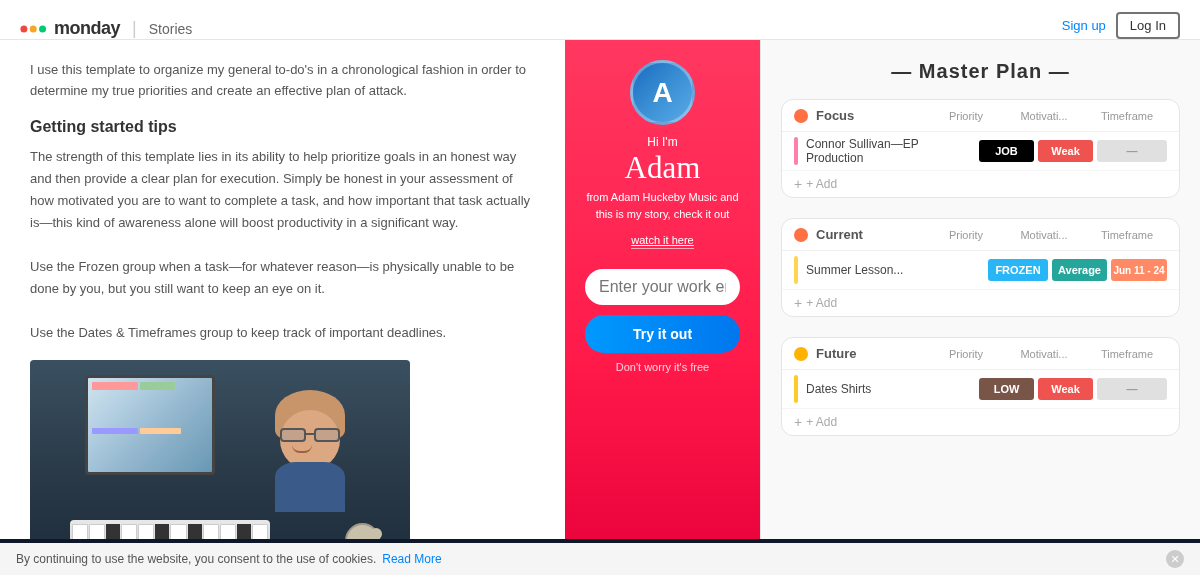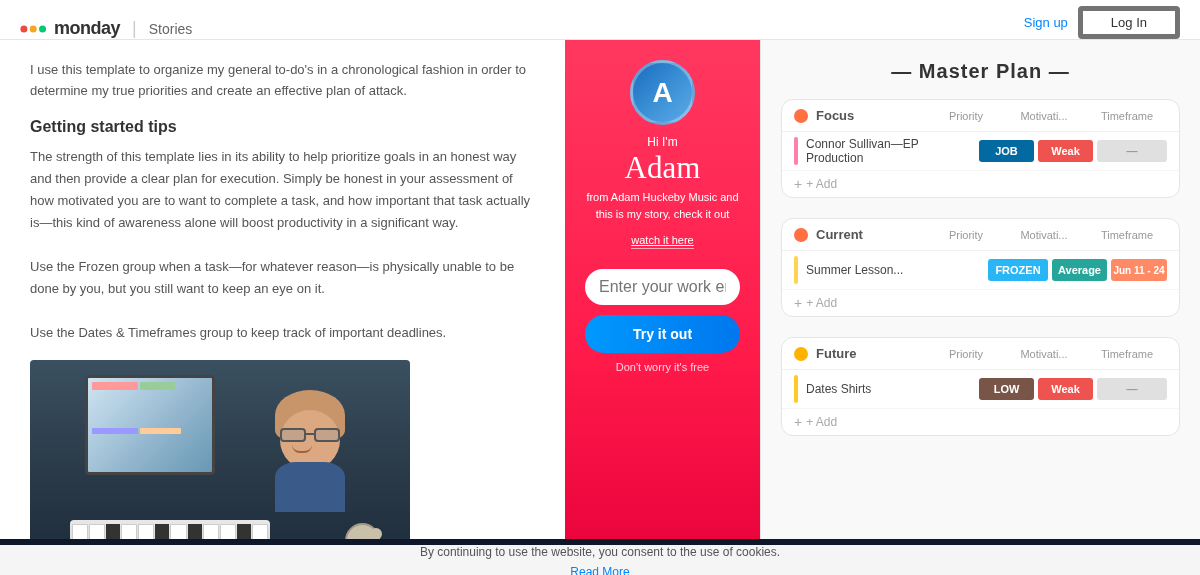--- a/index.html
+++ b/index.html
@@ -12,21 +12,21 @@
       background: #fff; position: fixed; top: 0; left: 0; right: 0; z-index: 100;
     }
     #header-left { display: flex; align-items: center; gap: 8px; }
     .monday-logo { display: flex; align-items: center; gap: 6px; }
     .logo-icon { width: 28px; height: 16px; }
     .logo-text { font-size: 18px; font-weight: 700; color: #333; letter-spacing: -0.5px; }
     .logo-divider { color: #ccc; margin: 0 4px; font-size: 18px; }
     .stories-label { font-size: 14px; color: #666; }
     #header-right { display: flex; align-items: center; gap: 10px; }
     .btn-signup { font-size: 13px; color: #0085ff; background: none; border: none; cursor: pointer; }
-    .btn-login { font-size: 13px; color: #333; background: none; border: 5px solid #737373; border-radius: 4px; padding: 4px 28px; cursor: pointer; }
+    .btn-login { font-size: 13px; color: #333; background: none; border: 2px solid #737373; border-radius: 4px; padding: 4px 12px; cursor: pointer; }
 
     
     #main { display: flex; margin-top: 40px; height: 535px; }
 
     
     #left-panel { width: 565px; padding: 20px 30px; overflow-y: auto; flex-shrink: 0; }
     #left-panel p.intro { font-size: 13px; color: #555; line-height: 1.6; margin-bottom: 16px; }
     .section-title { font-size: 16px; font-weight: 600; color: #333; margin-bottom: 10px; }
     .section-body { font-size: 13px; color: #555; line-height: 1.7; }
     .photo-container { margin-top: 16px; border-radius: 4px; overflow: hidden; width: 380px; height: 220px; background: #ddd; position: relative; }
@@ -73,21 +73,21 @@
     .section-name { font-size: 13px; font-weight: 600; color: #555; flex: 1; }
     .col-h { width: 70px; font-size: 11px; color: #999; text-align: center; flex-shrink: 0; }
     .col-h-wide { width: 80px; font-size: 11px; color: #999; text-align: center; flex-shrink: 0; }
     .board-row { display: flex; align-items: center; padding: 5px 12px; border-bottom: 1px solid #f5f5f5; gap: 4px; position: relative; }
     .row-color-bar { width: 4px; height: 28px; border-radius: 2px; flex-shrink: 0; margin-right: 4px; }
     .row-color-bar.pink { background: #ff80ab; }
     .row-color-bar.yellow { background: #ffd54f; }
     .row-color-bar.gold { background: #ffca28; }
     .row-name { flex: 1; font-size: 12px; color: #444; }
     .tag { height: 22px; border-radius: 3px; display: flex; align-items: center; justify-content: center; font-size: 11px; font-weight: 600; color: #fff; flex-shrink: 0; }
-    .tag-job { background: #0369a1; width: 55px; }
+    .tag-job { background: #000000; width: 55px; }
     .tag-frozen { background: #29b6f6; width: 60px; }
     .tag-low { background: #795548; width: 55px; }
     .tag-weak { background: #ef5350; width: 55px; }
     .tag-average { background: #26a69a; width: 55px; }
     .tag-gray { background: #e0e0e0; width: 70px; color: #999; }
     .tag-date { background: #ff8a65; width: 56px; height: 22px; border-radius: 3px; display: flex; align-items: center; justify-content: center; font-size: 10px; font-weight: 600; color: #fff; flex-shrink: 0; }
     .add-row { padding: 5px 12px; font-size: 12px; color: #aaa; display: flex; align-items: center; gap: 4px; }
     .add-icon { font-size: 14px; color: #aaa; }
 
     
@@ -95,24 +95,23 @@
       position: absolute; left: 50%; top: 50%; transform: translate(-50%, -50%);
       background: #ff3860; color: #fff; border-radius: 20px; padding: 6px 14px;
       font-size: 13px; font-weight: 600; white-space: nowrap; cursor: pointer;
       display: flex; align-items: center; gap: 6px; box-shadow: 0 2px 8px rgba(0,0,0,0.2);
       z-index: 10;
     }
 
     
     #cookie-banner {
       position: fixed; bottom: 0; left: 0; right: 0; height: 36px;
-      background: #f5f5f5; border-top: 6px solid #0f172a;
+      background: #f5f5f5; border-top: 4px solid #0f172a;
       display: flex; align-items: center; padding: 0 16px; gap: 6px; font-size: 12px; color: #555;
       z-index: 200;
-      flex-direction: column;
     }
     .cookie-link { color: #0085ff; text-decoration: none; }
     .cookie-close { margin-left: auto; width: 18px; height: 18px; border-radius: 50%; background: #ccc; display: flex; align-items: center; justify-content: center; cursor: pointer; font-size: 11px; color: #fff; }
 
     
     #left-panel::-webkit-scrollbar, #right-panel::-webkit-scrollbar { display: none; }
   </style>
 </head>
 <body>
 

